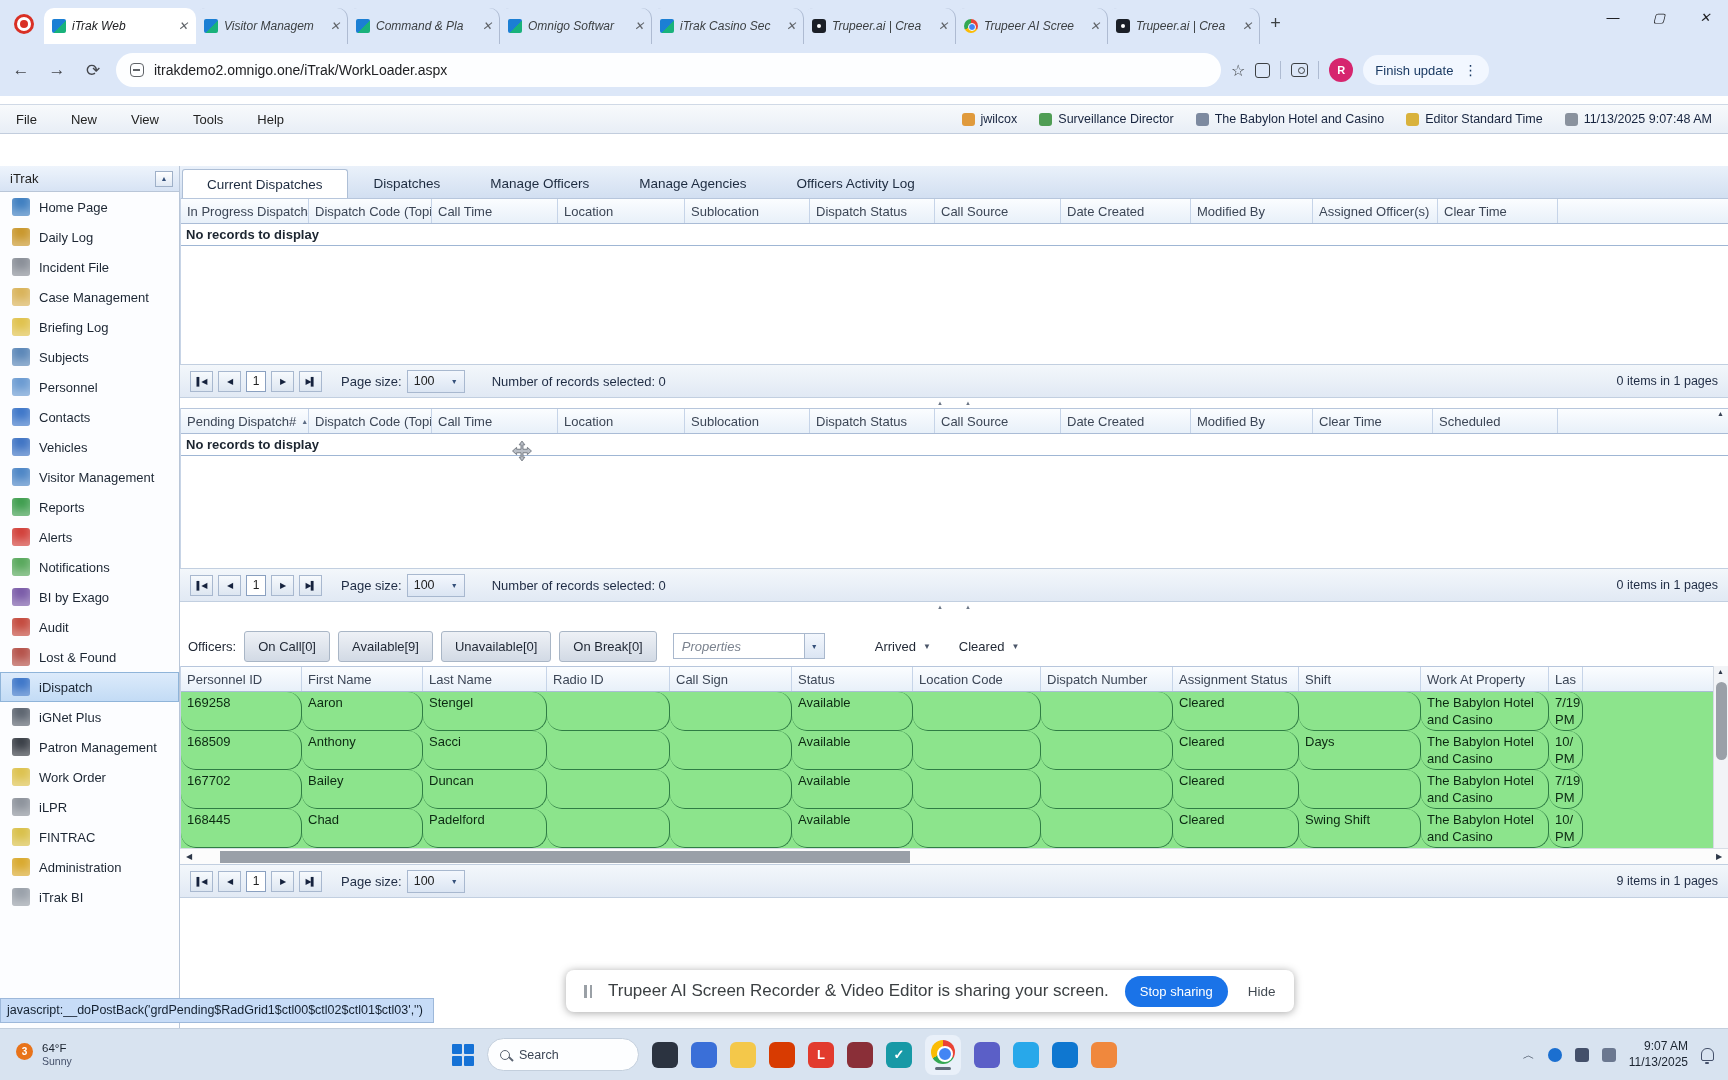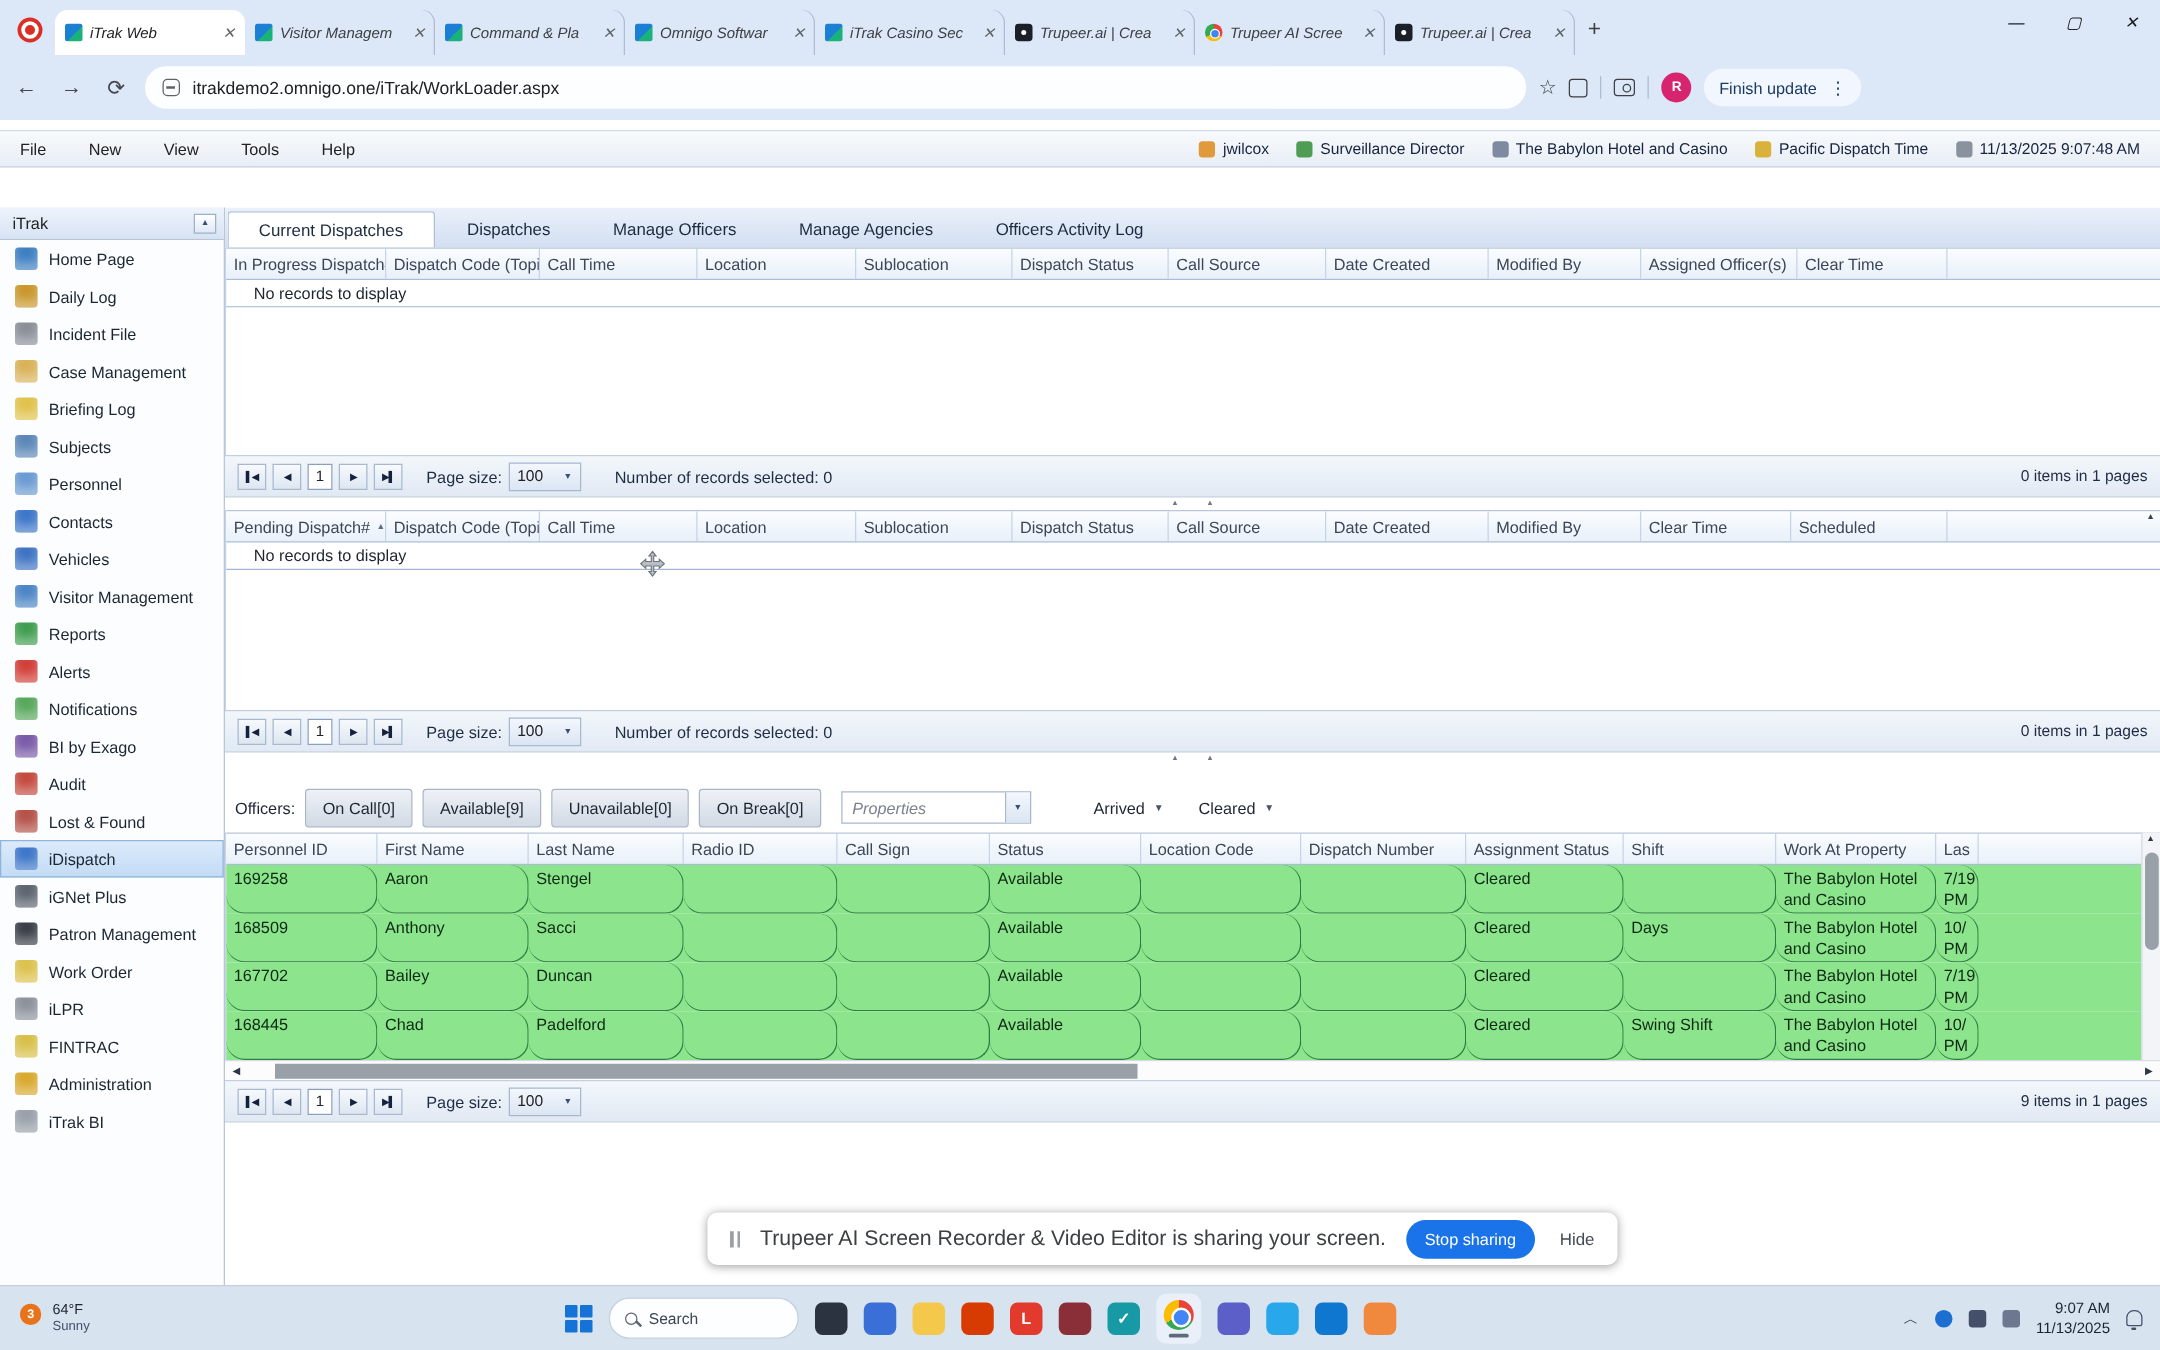--- a/index.html
+++ b/index.html
@@ -79,21 +79,21 @@
   .apptab.active{ background:#fff; border:1px solid #aebfd6; border-bottom:none; }
 
   .actionrow{ height:38px; display:flex; align-items:center; gap:8px; padding:4px 8px; }
   .btn{ background:linear-gradient(#fdfdfe,#e6eaef); border:1px solid #9fadc0; padding:6px 13px; font-size:13px; color:#1f2836; }
   .arlabel{ font-size:13px; color:#1f2c44; margin-left:18px; }
 
   .grid{ position:relative; border-left:1px solid #c7d4e6; }
   .gridhead{ display:flex; background:linear-gradient(#fbfdff,#e8f0f9); border-top:1px solid #b7c6dc; border-bottom:1px solid #aabcd6; height:26px; overflow:hidden; }
   .hc{ display:flex; align-items:center; padding:0 6px; font-size:13px; color:#3c4656; border-right:1px solid #c6d4e8; overflow:hidden; white-space:nowrap; }
   .sortmark{ font-size:7px; color:#5b6b84; margin-left:5px; }
-  .emptyrow{ height:22px; display:flex; align-items:center; padding:0 22px; font-size:13px; color:#1c2530; border-bottom:1px solid #9fb6d4; }
+  .emptyrow{ height:22px; display:flex; align-items:center; padding:0 5px; font-size:13px; color:#1c2530; border-bottom:1px solid #9fb6d4;font-weight:bold; }
   .gridfill{ background:#fff; }
   .scrollhint{ position:absolute; right:4px; top:-8px; font-size:7px; color:#394355; }
 
   .pagerbar{ height:34px; background:linear-gradient(#f3f7fb,#e1e9f4); border-top:1px solid #c2cfe0; border-bottom:1px solid #c2cfe0;
              display:flex; align-items:center; padding:0 10px; gap:5px; font-size:13px; color:#1f2c44; }
   .pgbtn{ width:23px; height:21px; background:linear-gradient(#f7fafd,#dde6f1); border:1px solid #a8b8cf;
           display:flex; align-items:center; justify-content:center; font-size:8px; color:#15223d; letter-spacing:-1px; }
   .pgcur{ width:20px; height:21px; background:#fff; border:1px solid #8aa0c0; display:flex; align-items:center; justify-content:center; font-size:12px; color:#222; }
   .pslabel{ margin-left:14px; }
   .psel{ width:58px; height:23px; background:linear-gradient(#f3f7fd,#dbe5f3); border:1px solid #a8b8cf;
@@ -273,21 +273,21 @@
       <span class="uitem">
           <i class="mini-ic" style="background:#4f9d55"></i>
           <span>Surveillance Director</span>
         </span>
       <span class="uitem">
           <i class="mini-ic" style="background:#7d8aa0"></i>
           <span>The Babylon Hotel and Casino</span>
         </span>
       <span class="uitem">
           <i class="mini-ic" style="background:#d9b23c"></i>
-          <span>Pacific Dispatch Time</span>
+          <span>Editor Standard Time</span>
         </span>
       <span class="uitem">
           <i class="mini-ic" style="background:#8a929e"></i>
           <span>11/13/2025 9:07:48 AM</span>
         </span>
     </div>
   </div>
 
   <div class="main">
     <aside class="sidebar">
@@ -605,20 +605,21 @@
         <span class="pslabel">Page size:</span>
         <span class="psel">
             <b>100</b>
             <span class="dd">▼</span>
           </span>
         <span class="right-info">9 items in 1 pages</span>
       </div>
     </section>
   </div>
 
+  <div class="statusbubble">javascript:__doPostBack('grdPending$RadGrid1$ctl00$ctl02$ctl01$ctl03','')</div>
 
   <div class="sharing">
     <span class="grip-ic">
         <i></i>
         <i></i>
       </span>
     <span class="share-msg">Trupeer AI Screen Recorder &amp; Video Editor is sharing your screen.</span>
     <button class="stopbtn" style="border:none;font-family:inherit;">Stop sharing</button>
     <span class="hidelink">Hide</span>
   </div>

